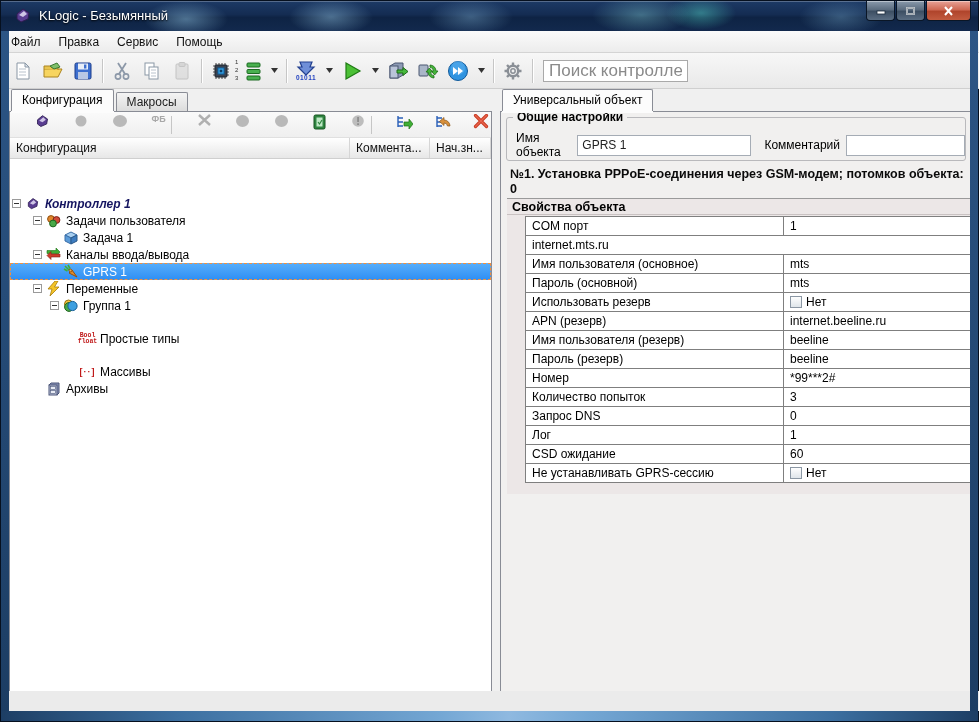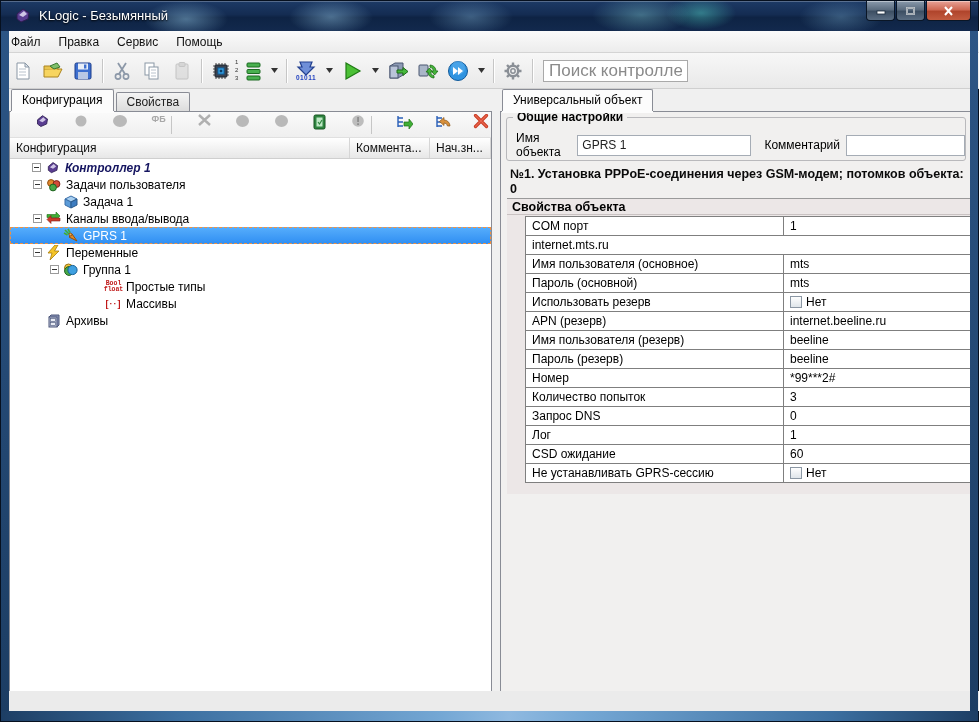--- a/index.html
+++ b/index.html
@@ -67,21 +67,21 @@
   .fb-label { font-size:9px; font-weight:bold; color:#a8a8a8; }
   #tree-header { height:21px; display:flex; background:linear-gradient(#ffffff,#e7e7e7); border-bottom:1px solid #cfcfcf; font-size:12px; }
   .th-cell { padding:3px 0 0 6px; border-right:1px solid #d6d6d6; color:#111; overflow:hidden; white-space:nowrap; }
   .th-main { width:340px; } .th-c2 { width:80px; } .th-c3 { flex:1; }
   #tree { background:#fff; height:533px; overflow:hidden; }
   .tree-row { height:17px; display:flex; align-items:center; white-space:nowrap; position:relative; }
   .tree-row .expander { width:9px; height:9px; border:1px solid #9a9a9a; background:#fff; position:relative; margin-right:3px; flex:none; }
   .tree-row .expander::after { content:""; position:absolute; left:1px; top:3px; width:5px; height:1px; background:#333; }
   .tree-row .exp-space { width:12px; flex:none; }
   .tree-row .t-icon { width:17px; height:16px; margin-right:4px; flex:none; display:flex; align-items:center; justify-content:center; flex-direction:column; }
-  .ind0 { padding-left:22px; } .ind1 { padding-left:23px; } .ind2 { padding-left:40px; } .ind3 { padding-left:83px; }
+  .ind0 { padding-left:2px;margin-top:36px; } .ind1 { padding-left:23px; } .ind2 { padding-left:40px; } .ind3 { padding-left:57px;margin-top:16px; }
   .tree-row.selected { background:linear-gradient(#57aefc,#2f8ef2); color:#fff; outline:1px dashed #f09040; outline-offset:-1px; }
   .tree-row.root-label span.lbl { font-weight:bold; font-style:italic; color:#151560; }
   .tiny-red { font-size:6.5px; line-height:6px; color:#c01818; font-weight:bold; font-family:"Liberation Mono","DejaVu Sans Mono",monospace; }
   .arr-label { font-size:9px; color:#c01818; font-weight:bold; letter-spacing:1px; }
 
   
   #right-panel { left:499px; width:472px; background:#f1f0ef; }
   #groupbox { position:absolute; left:5px; top:5px; width:460px; height:44px; border:1px solid #b9b9bc; border-radius:3px; }
   #groupbox legend, .gb-title { position:absolute; top:-8px; left:6px; background:#f1f0ef; padding:0 4px; font-weight:bold; font-size:12px; }
   .gb-row { position:absolute; left:0; top:13px; width:100%; display:flex; align-items:center; }
@@ -265,21 +265,21 @@
           </g>
           <circle cx="11" cy="11" r="2.2" fill="#f0f0f0" stroke="#8a8f96" stroke-width="1.5"></circle>
         </svg>
     </div>
     <div class="tb-sep"></div>
     <input id="search-box" type="text" placeholder="Поиск контроллера" style="">
   </div>
 
   <div class="tab-row" style="left:10px;">
     <div class="tab active"><span>Конфигурация</span></div>
-    <div class="tab inactive"><span>Свойства</span></div>
+    <div class="tab inactive"><span>Макросы</span></div>
   </div>
 
   <div id="left-panel" class="panel">
     <div id="mini-toolbar">
       <div class="mtb-btn">
         <svg width="17" height="15" viewBox="0 0 18 18">
             <path d="M3 7 L9 2 L15 6 L14 12 L7 15 L3 12 Z" fill="#5a3d91" stroke="#2d1d50"></path>
             <path d="M5 8 L10 4 L13 7 L9 10 Z" fill="#cfc6e6"></path>
           </svg>
       </div>

